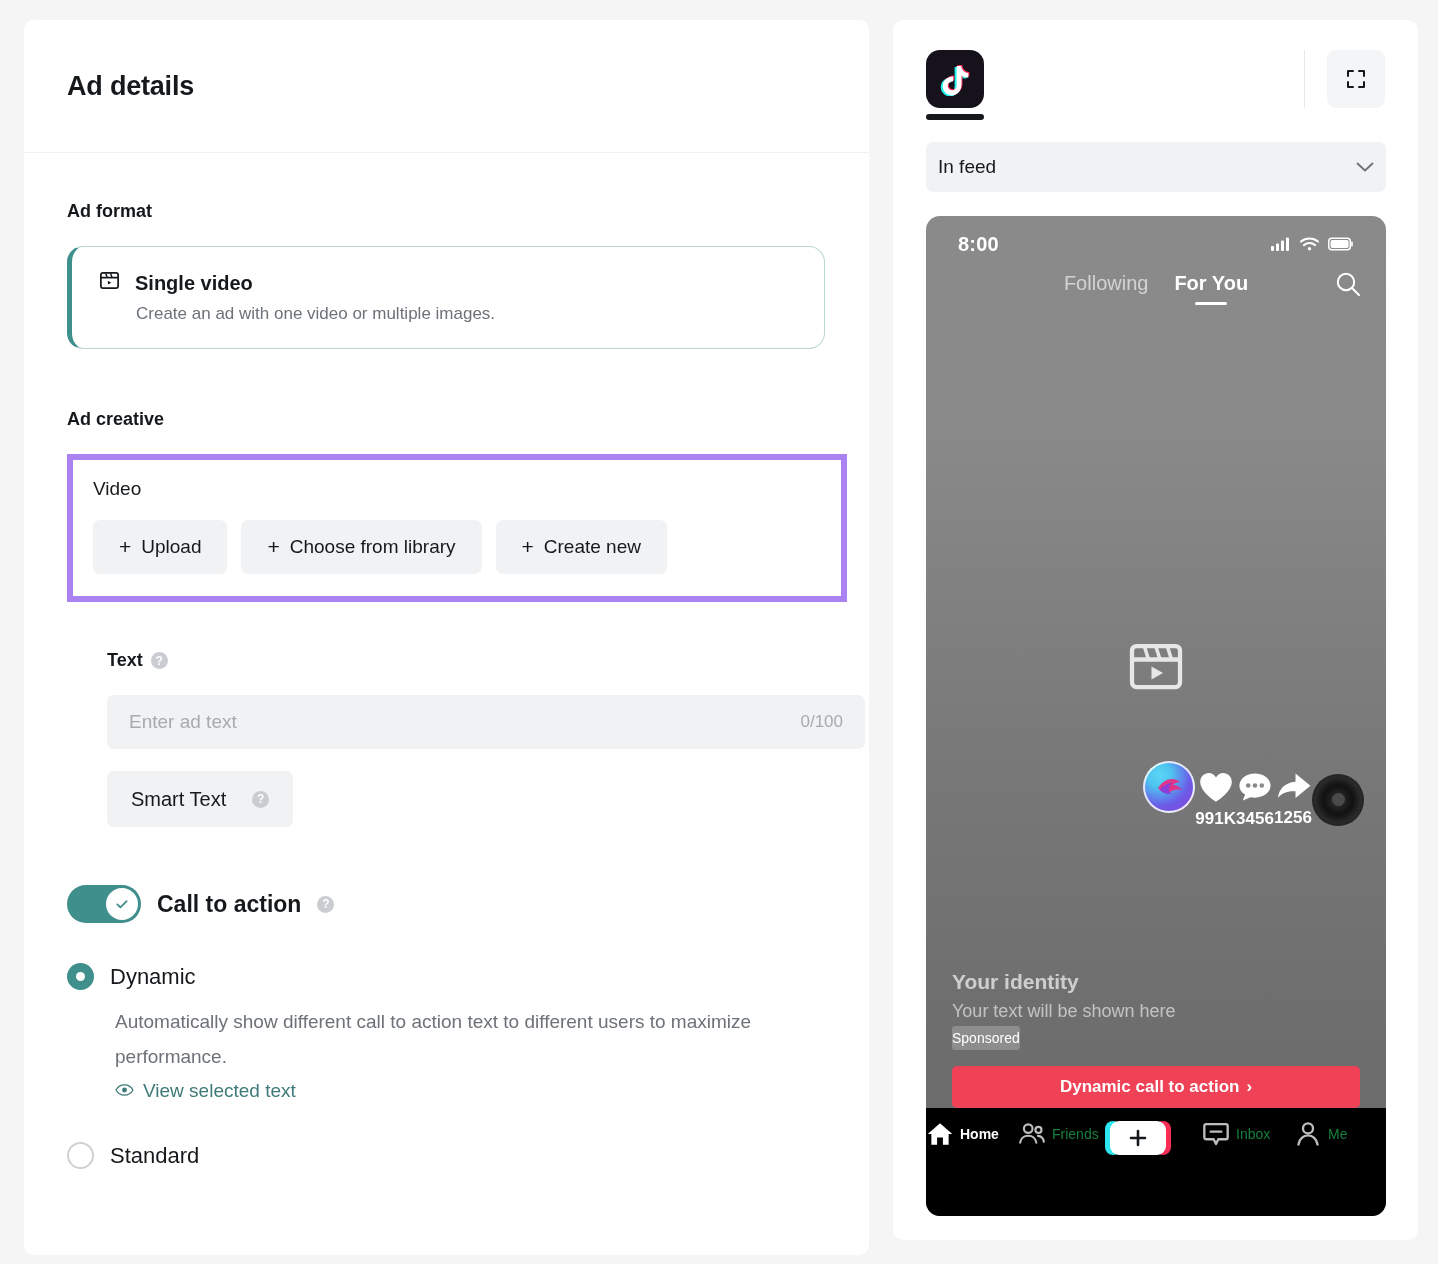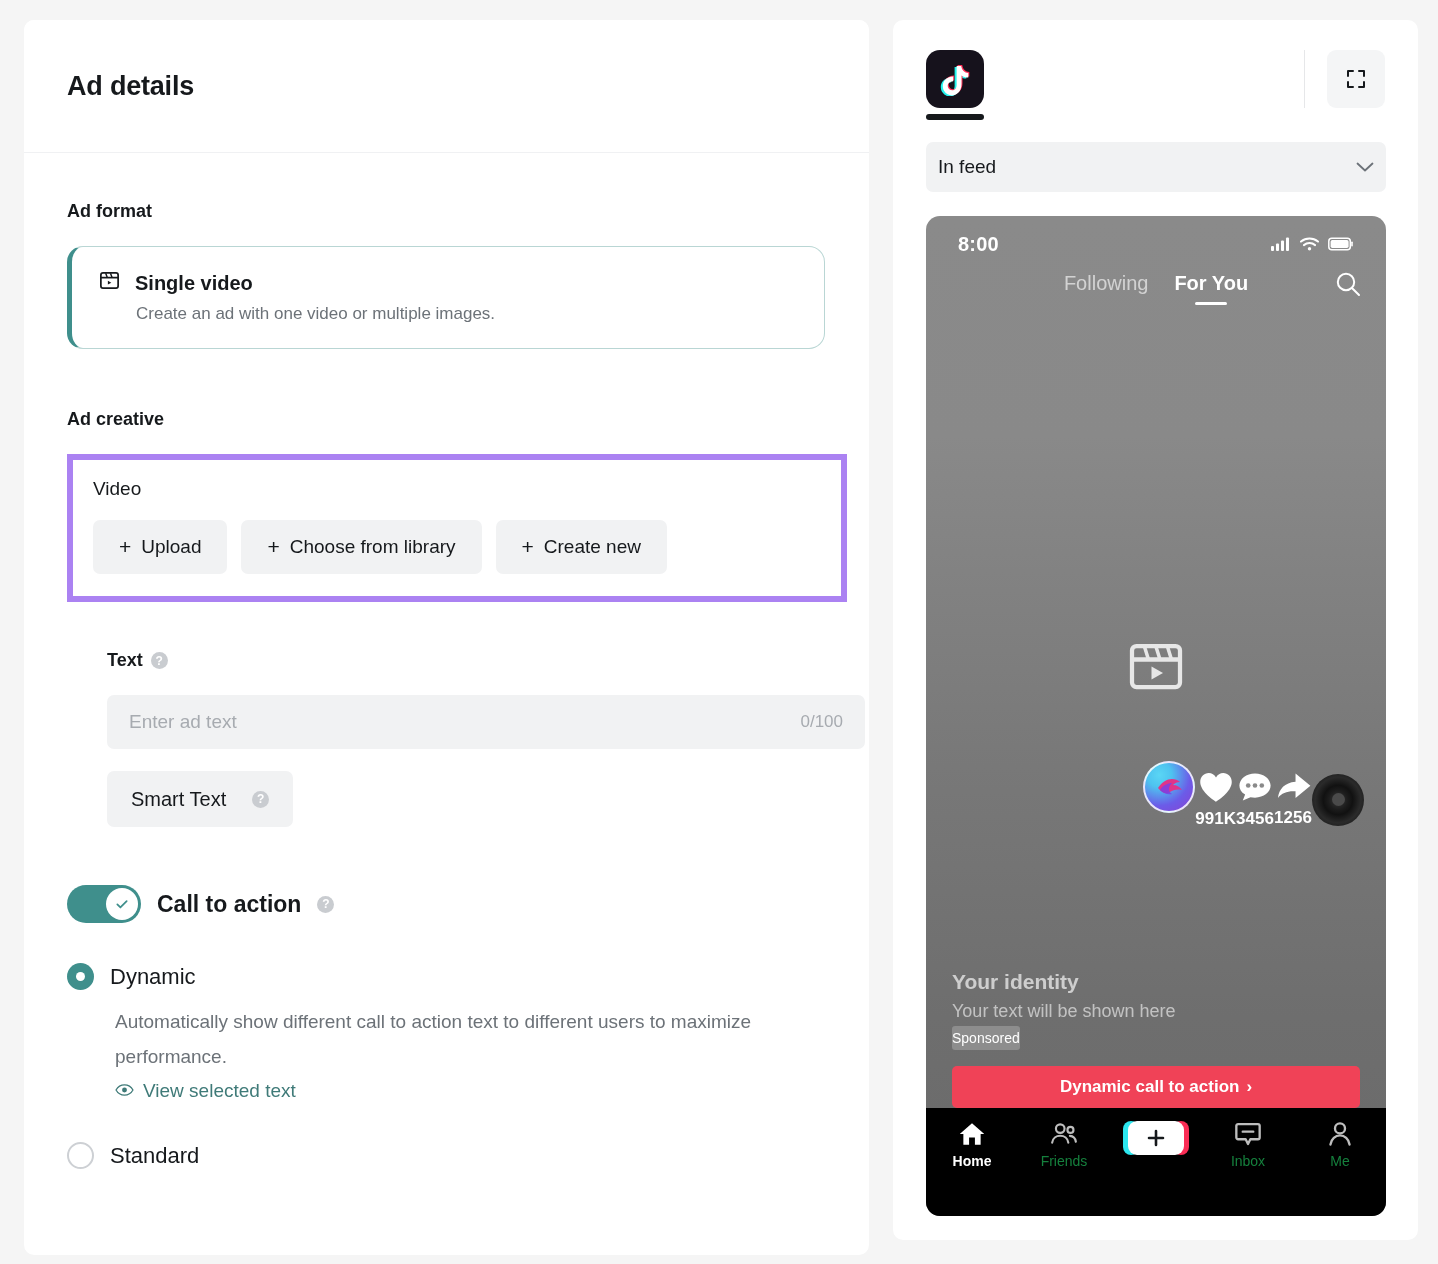--- a/index.html
+++ b/index.html
@@ -235,21 +235,21 @@
     color: #fff; font-size: 17px; font-weight: 700;
     font-family: "Liberation Sans", sans-serif;
     display: flex; align-items: center; justify-content: center; gap: 7px; cursor: pointer;
   }
 
   .tab-bar {
     position: absolute; left: 0; right: 0; bottom: 0; height: 108px;
     background: #000; display: flex; align-items: flex-start; padding-top: 13px;
   }
   .tab-item {
-    flex: 1; display: flex; flex-direction: column; align-items: center; gap: 6px; cursor: pointer;
+    flex: 1; display: flex; flex-direction: row; align-items: center; gap: 6px; cursor: pointer;
   }
   .tab-item .lbl { font-size: 14px; color: #15803d; }
   .tab-item.active .lbl { color: #fff; font-weight: 700; }
   .create-btn {
     width: 56px; height: 34px; border-radius: 9px; background: #fff;
     display: flex; align-items: center; justify-content: center;
     position: relative; cursor: pointer;
   }
   .create-btn::before, .create-btn::after {
     content: ""; position: absolute; top: 0; width: 16px; height: 34px; border-radius: 9px; z-index: -1;

